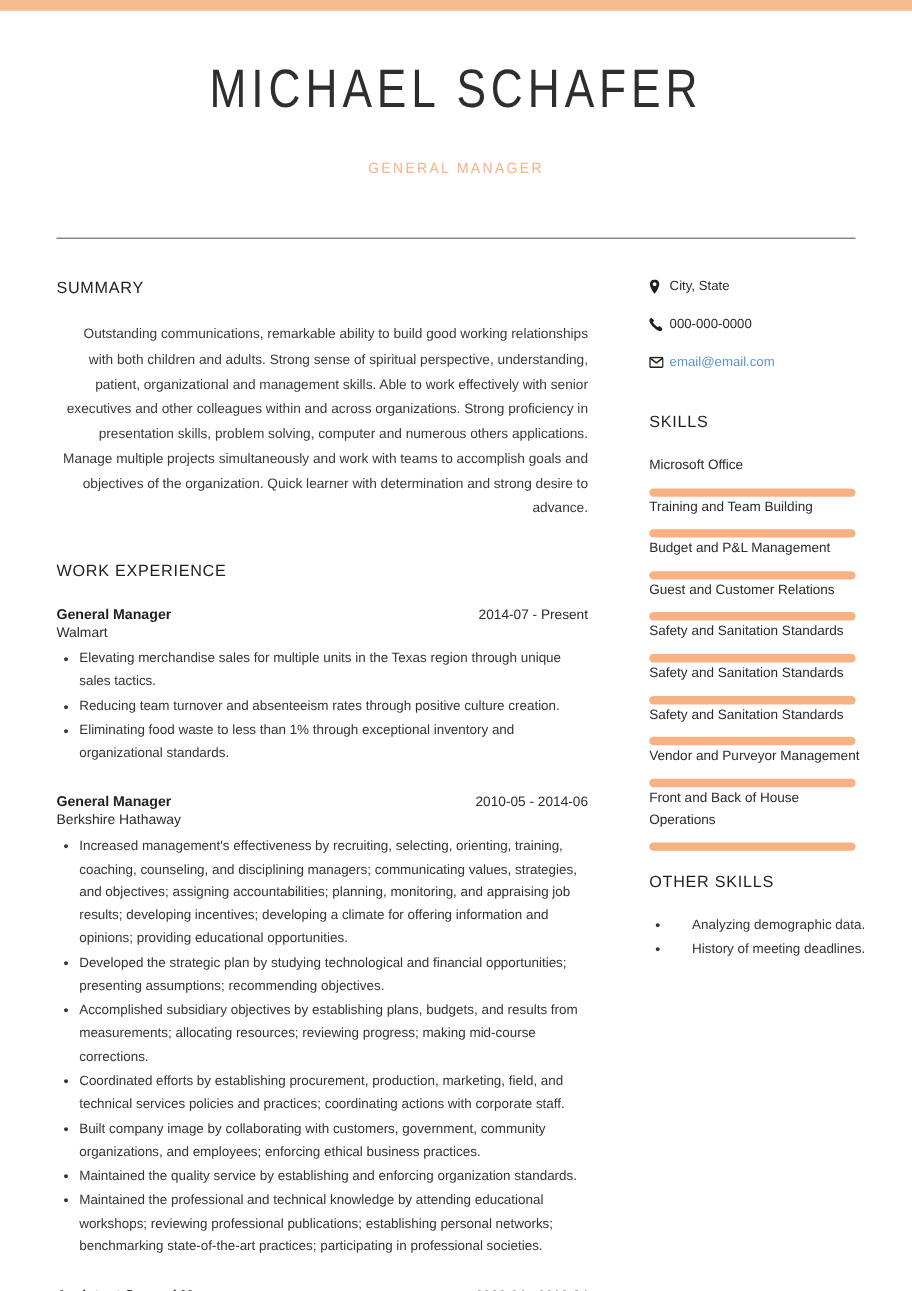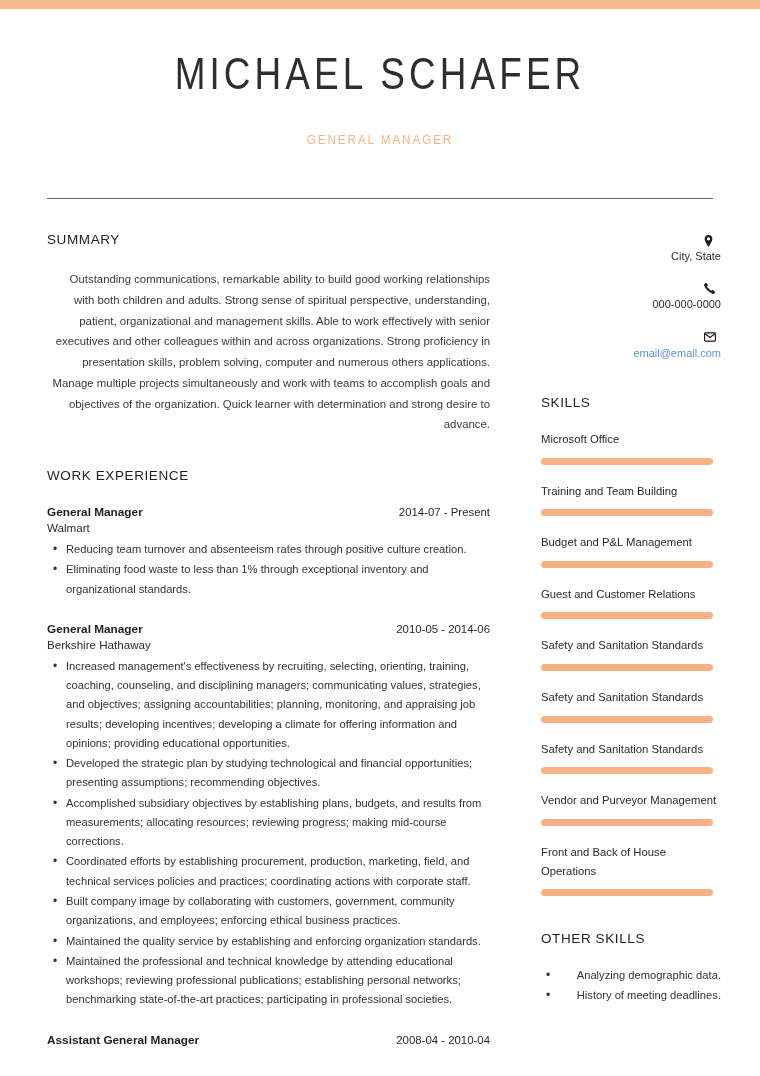--- a/index.html
+++ b/index.html
@@ -151,43 +151,42 @@
     top: -1px;
     font-size: 12px;
     color: #333333;
   }
   .job-spacer { height: 19px; }
 
   
   .contact-list { margin: 0 0 0 0; padding: 0; list-style: none; }
   .contact-row {
     display: flex;
-    align-items: flex-end;
+    align-items: center;
     margin-bottom: 17px;
     min-height: 14px;
-    flex-direction: column;
   }
   .contact-icon {
     width: 17px;
     flex: 0 0 17px;
     display: flex;
     align-items: center;
     justify-content: flex-start;
     color: #1f1f1f;
   }
   .contact-text {
     font-size: 11px;
     color: #2b2b2b;
     line-height: 1.3;
   }
   .contact-text.link { color: #5b93d6; }
 
   
   .skills-wrap { margin: 0; padding: 0; list-style: none; }
-  .skill-item { margin-bottom: 17px; }
+  .skill-item { }
   .skill-label {
     font-size: 11.3px;
     color: #2b2b2b;
     line-height: 1.65;
     margin-bottom: 9px;
   }
   .skill-bar {
     width: 172px;
     height: 7px;
     border-radius: 4px;
@@ -241,20 +240,21 @@
     <h2 class="section-title">WORK EXPERIENCE</h2>
 
     <div id="jobs-container">
         <div class="job">
           <div class="job-head">
             <span class="job-title">General Manager</span>
             <span class="job-dates">2014-07 - Present</span>
           </div>
           <div class="job-company">Walmart</div>
           <ul class="job-bullets">
+            <li>Elevating merchandise sales for multiple units in the Texas region through unique sales tactics.</li>
             <li>Reducing team turnover and absenteeism rates through positive culture creation.</li>
             <li>Eliminating food waste to less than 1% through exceptional inventory and organizational standards.</li>
           </ul>
         </div>
         <div class="job-spacer"></div>
         <div class="job">
           <div class="job-head">
             <span class="job-title">General Manager</span>
             <span class="job-dates">2010-05 - 2014-06</span>
           </div>

